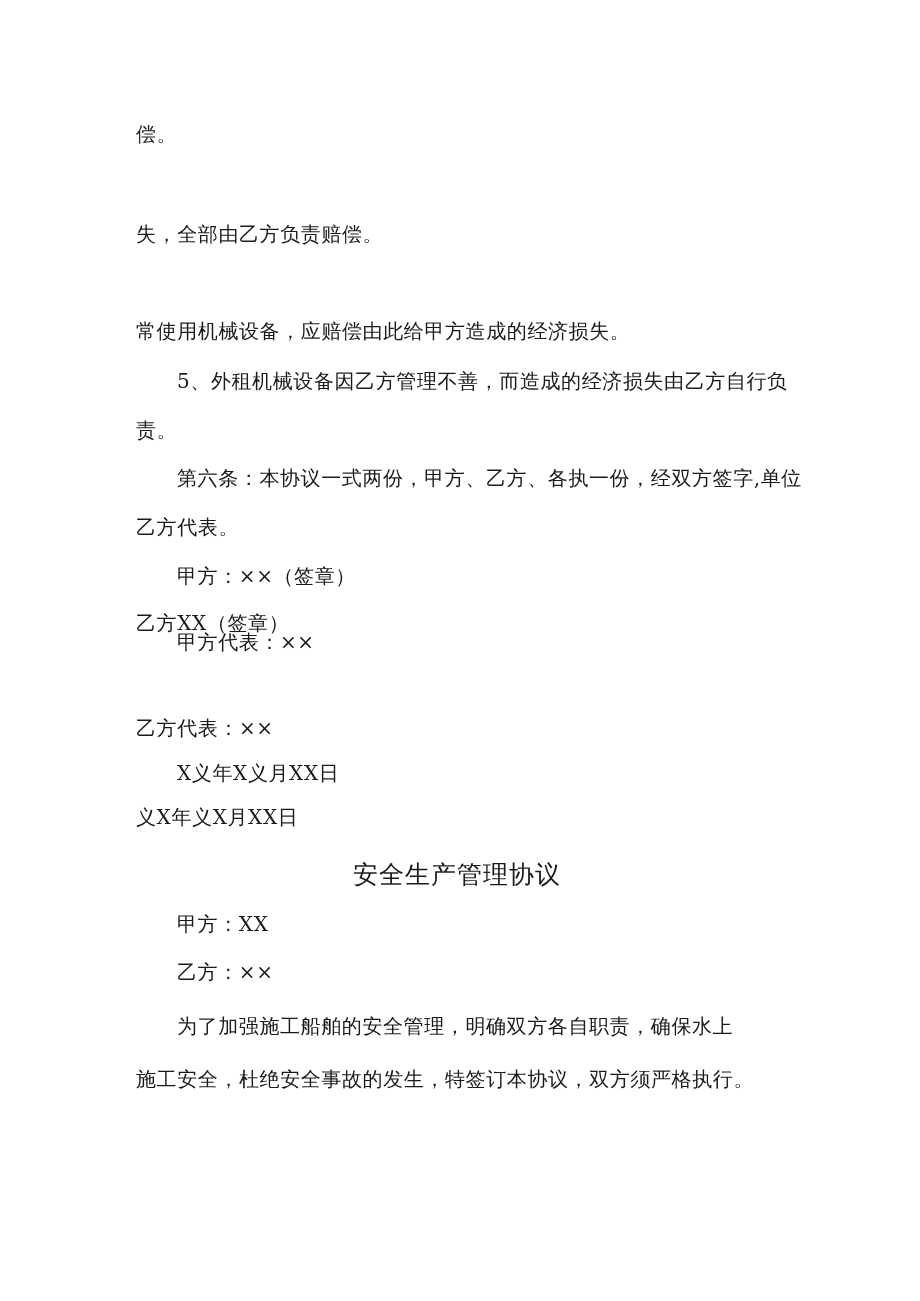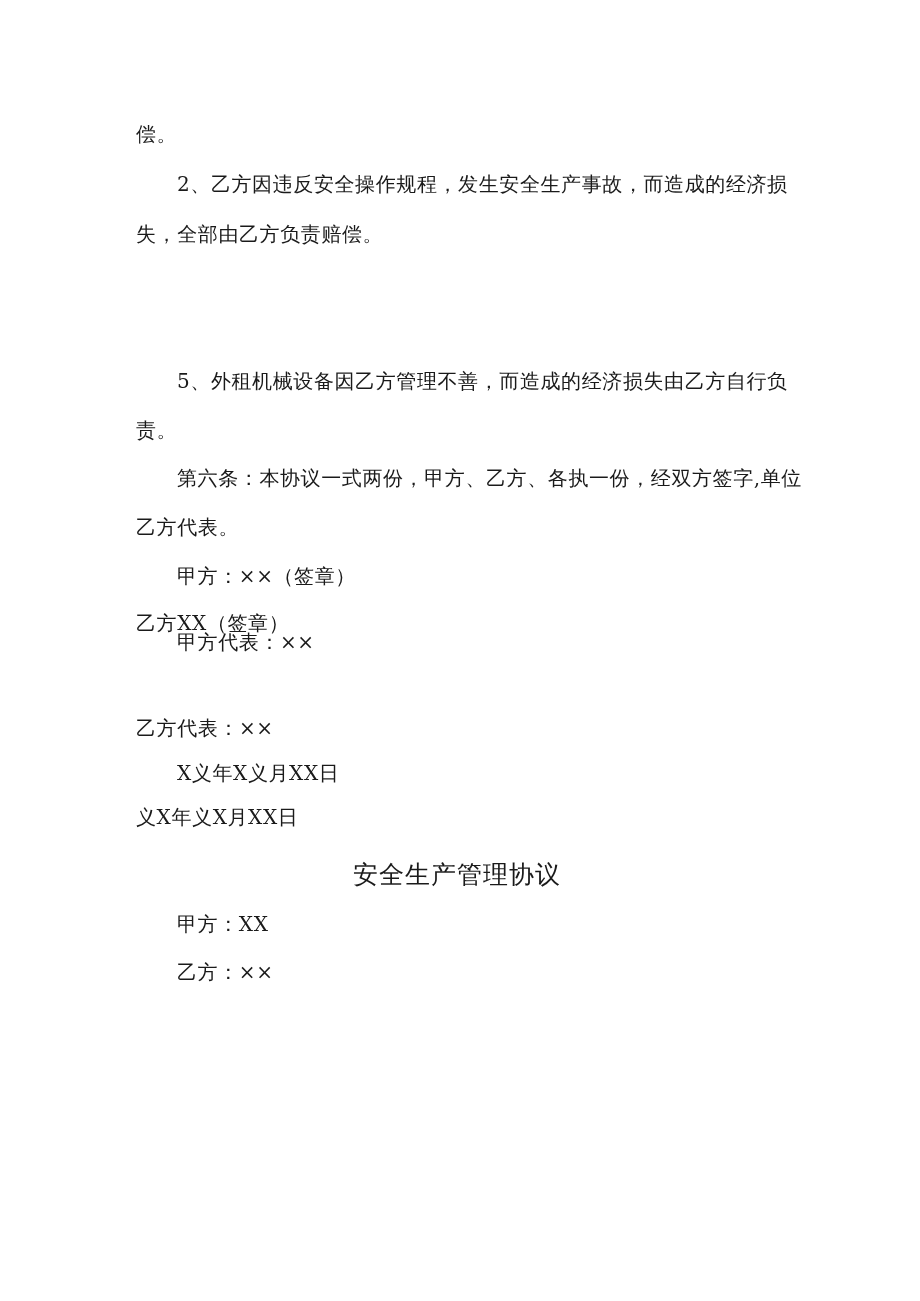--- a/index.html
+++ b/index.html
@@ -10,30 +10,32 @@
             white-space: nowrap; letter-spacing: 0.6px; }
     .indent { left: 177px; }
     .title { position: absolute; left: 0; width: 914px; text-align: center;
              font-size: 25px; line-height: 30px; letter-spacing: 1px; }
   </style>
 </head>
 <body>
 
 <div class="page">
   <div class="line" style="top:122px">偿。</div>
-  <div class="line indent" style="top:172px">2、乙方因违反安全操作规程，发生安全生产事故，而造成的经济损</div>
   <div class="line" style="top:222px">失，全部由乙方负责赔偿。</div>
+  <div class="line" style="top:319px">常使用机械设备，应赔偿由此给甲方造成的经济损失。</div>
   <div class="line indent" style="top:369px">5、外租机械设备因乙方管理不善，而造成的经济损失由乙方自行负</div>
   <div class="line" style="top:418px">责。</div>
   <div class="line indent" style="top:466px">第六条：本协议一式两份，甲方、乙方、各执一份，经双方签字,单位</div>
   <div class="line" style="top:515px">乙方代表。</div>
   <div class="line indent" style="top:564px">甲方：××（签章）</div>
   <div class="line" style="top:611px">乙方XX（签章）</div>
   <div class="line indent" style="top:630px">甲方代表：××</div>
   <div class="line" style="top:716px">乙方代表：××</div>
   <div class="line indent" style="top:761px">X义年X义月XX日</div>
   <div class="line" style="top:805px">义X年义X月XX日</div>
 
   <div class="title" style="top:860px">安全生产管理协议</div>
 
   <div class="line indent" style="top:912px">甲方：XX</div>
   <div class="line indent" style="top:960px">乙方：××</div>
+  <div class="line indent" style="top:1014px">为了加强施工船舶的安全管理，明确双方各自职责，确保水上</div>
+  <div class="line" style="top:1067px">施工安全，杜绝安全事故的发生，特签订本协议，双方须严格执行。</div>
 </div>
 
 </body></html>

